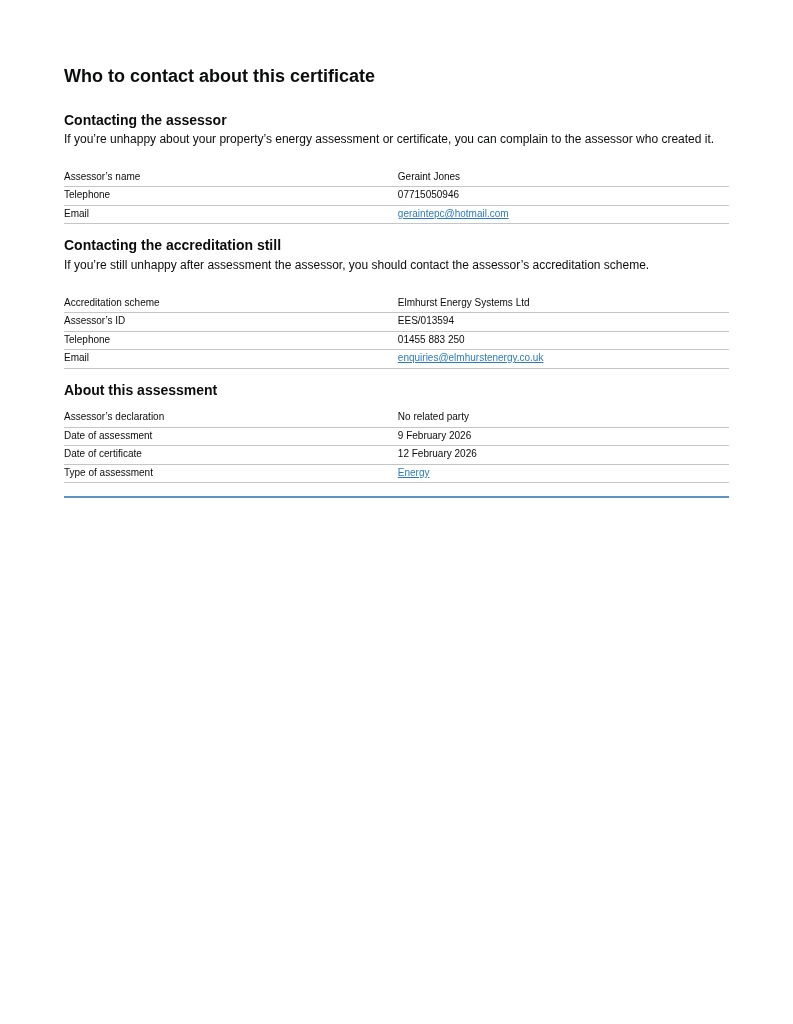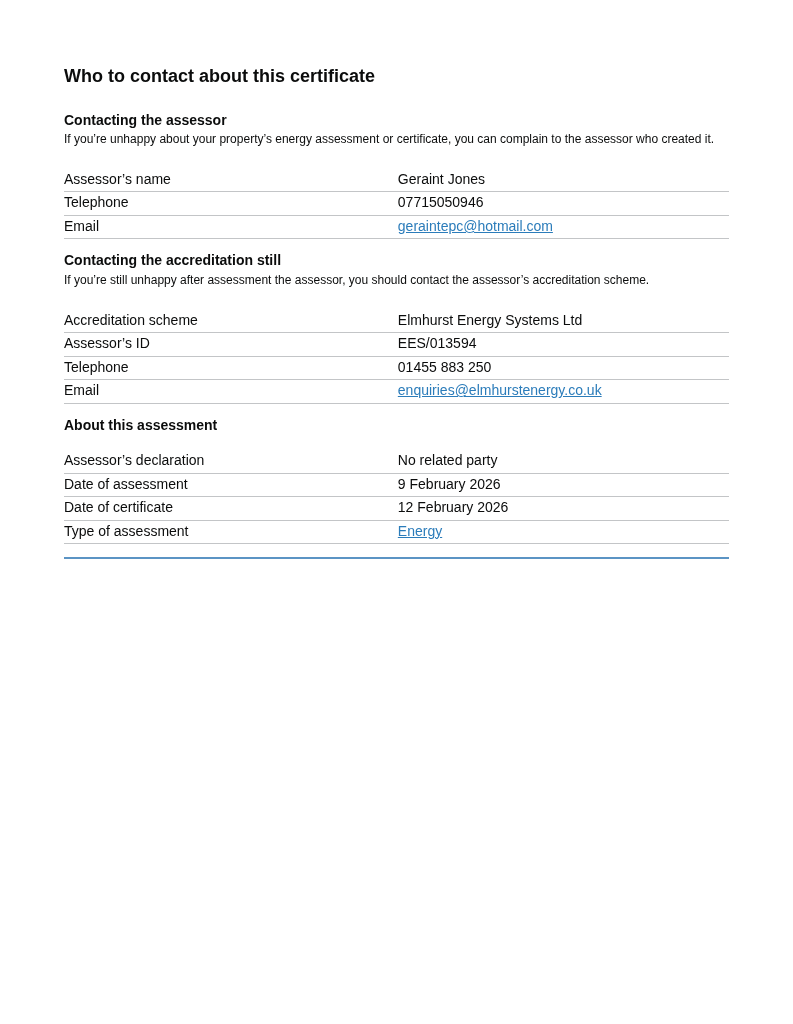--- a/index.html
+++ b/index.html
@@ -34,39 +34,39 @@
     font-size: 12px;
     line-height: 1.32;
     margin: 0 0 21px 0;
   }
   table.kv-table {
     width: 100%;
     border-collapse: collapse;
     margin: 0 0 13px 0;
   }
   table.kv-table td {
-    font-size: 14px;
+    font-size: 10px;
     line-height: 1.25;
     padding: 2px 0 3px 0;
     border-bottom: 1px solid var(--row-border, #c3c5c7);
     vertical-align: top;
   }
   td.label-cell { width: 50.2%; }
   td.value-cell { width: 49.8%; }
   a.doc-link {
     color: var(--link, #2b7cba);
     text-decoration: underline;
     cursor: pointer;
   }
   hr.blue-divider {
     border: none;
     border-top: 2px solid var(--divider, #5b94c4);
     margin: 12px 0 0 0;
   }
-  .section-about h2.section-heading { margin-bottom: 16px; }
+  .section-about h2.section-heading { margin-bottom: 10px; }
 </style>
 </head>
 <body>
 
 <div class="page">
 
   <h1 class="page-title">Who to contact about this certificate</h1>
 
   <section>
     <h2 class="section-heading">Contacting the assessor</h2>

